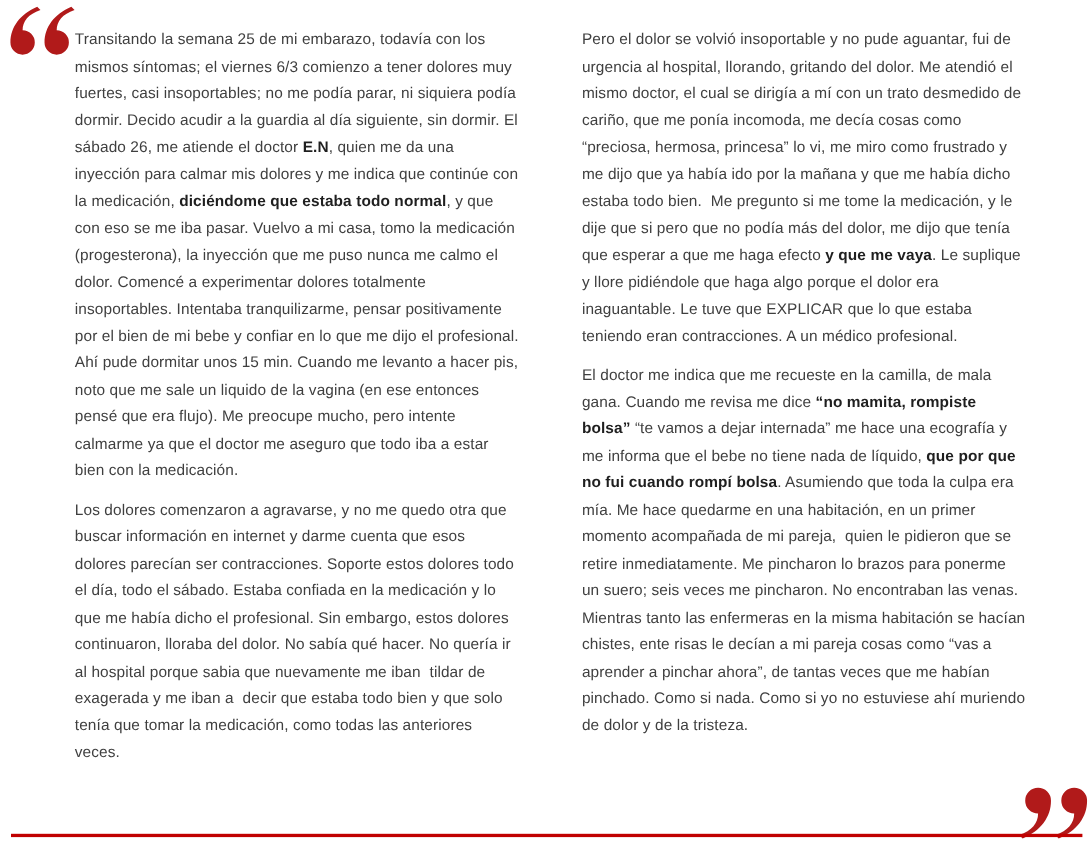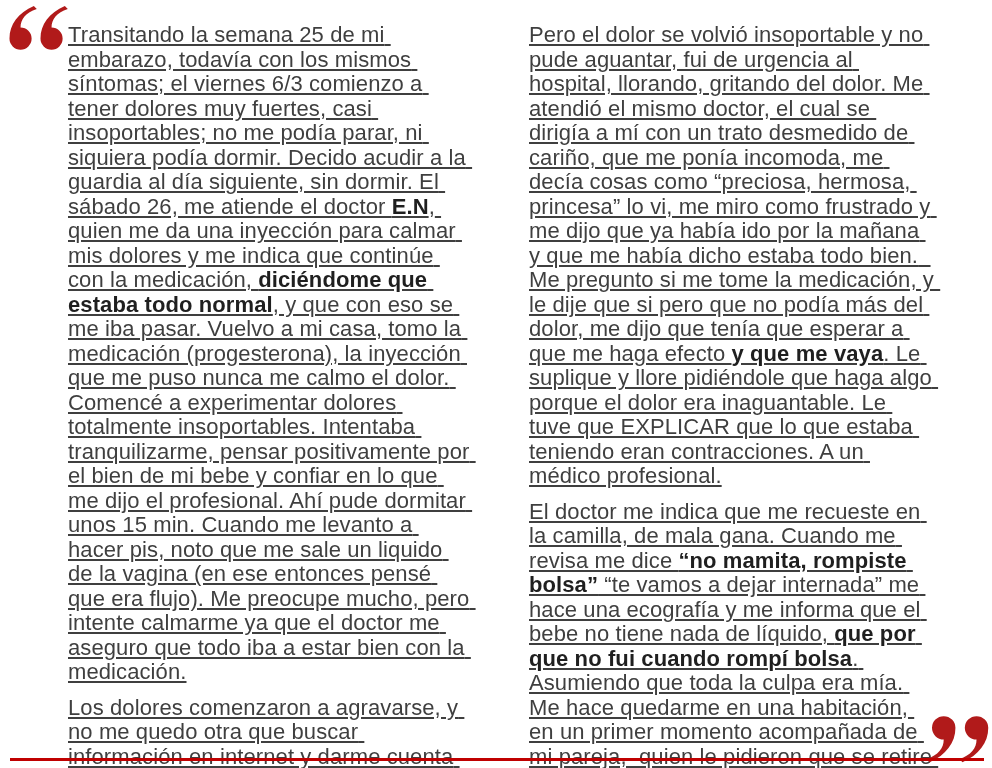--- a/index.html
+++ b/index.html
@@ -20,26 +20,25 @@
     left: 68px;
     top: 23px;
     display: flex;
     gap: 56px;
   }
   .col {
     width: 405px;
   }
   .col p {
     margin: 0 0 11px 0;
-    font-size: 22px;
+    font-size: 14px;
     line-height: 24.5px;
     color: var(--text-color, #3f3f3f);
     letter-spacing: 0.1px;
     white-space: pre-wrap;
-    text-decoration: underline;
   }
   .col p b {
     color: var(--bold-color, #1f1f1f);
     font-weight: 700;
   }
   .quote {
     position: absolute;
     fill: var(--accent, #b11a1a);
   }
   .quote.open {

